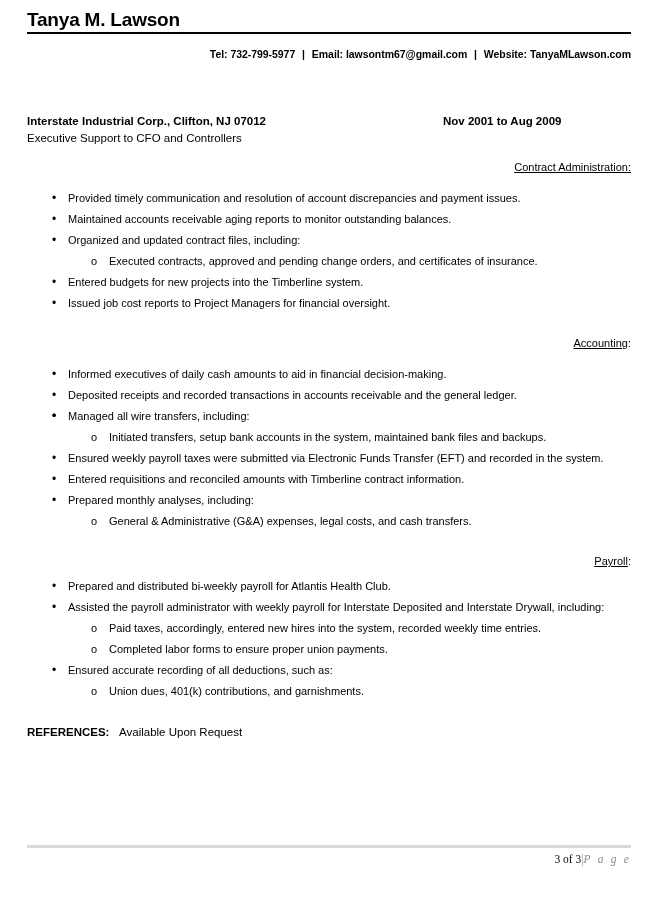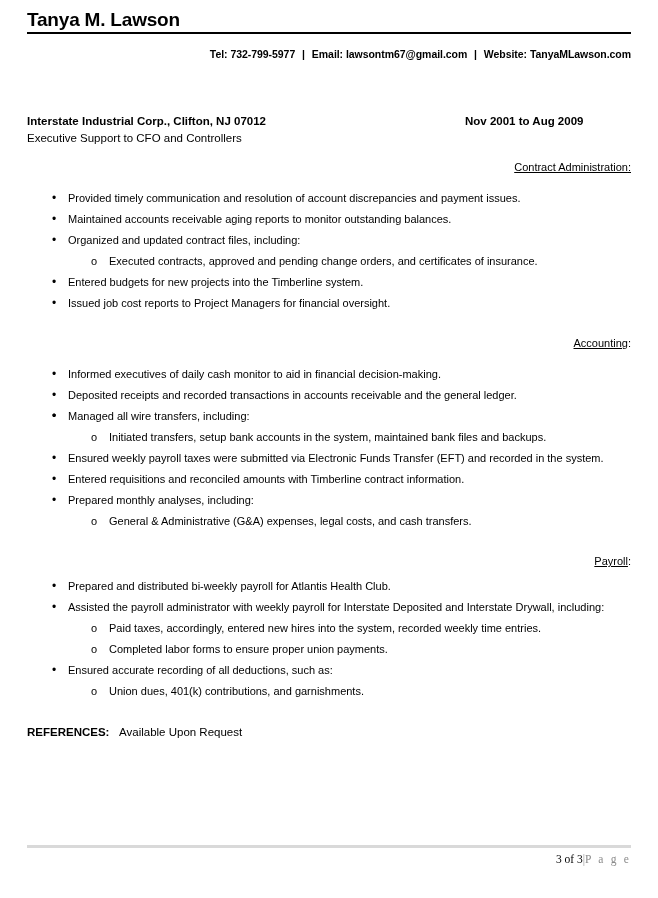--- a/index.html
+++ b/index.html
@@ -69,21 +69,21 @@
     line-height: 16px;
     height: 16px;
   }
   .job-company {
     font-size: 11.5px;
     font-weight: bold;
     white-space: nowrap;
   }
   .job-dates {
     position: absolute;
-    left: 438px;
+    left: 416px;
     top: 0;
     font-size: 11.5px;
     font-weight: bold;
     white-space: nowrap;
   }
   .job-title {
     font-size: 11.5px;
     line-height: 17px;
     padding-top: 1px;
   }
@@ -168,20 +168,21 @@
     font-size: 11.5px;
     line-height: 18px;
     padding-top: 2px;
     white-space: nowrap;
   }
   .footer-text .pagenum { color: #000000; }
   .footer-text .pipe { color: #9a9a9a; }
   .footer-text .pageword {
     color: #8a8a8a;
     letter-spacing: 2.2px;
+    font-style: italic;
   }
 </style>
 </head>
 <body>
 
 <div class="page">
 
   <div class="header">
     <div class="name">Tanya M. Lawson</div>
     <div class="header-rule"></div>
@@ -215,21 +216,21 @@
             <li class="b2"><span class="marker">o</span><span>Executed contracts, approved and pending change orders, and certificates of insurance.</span></li>
             <li class="b1"><span class="marker">•</span><span>Entered budgets for new projects into the Timberline system.</span></li>
             <li class="b1"><span class="marker">•</span><span>Issued job cost reports to Project Managers for financial oversight.</span></li>
           </ul>
           <div class="gap-lg"></div>
         </div>
         <div class="section">
           <div class="section-heading"><span class="u">Accounting</span><span>:</span></div>
           <div class="gap-md"></div>
           <ul class="lvl1">
-            <li class="b1"><span class="marker">•</span><span>Informed executives of daily cash monitor to aid in financial decision-making.</span></li>
+            <li class="b1"><span class="marker">•</span><span>Informed executives of daily cash amounts to aid in financial decision-making.</span></li>
             <li class="b1"><span class="marker">•</span><span>Deposited receipts and recorded transactions in accounts receivable and the general ledger.</span></li>
             <li class="b1"><span class="marker">•</span></li>
             <li class="b1"><span class="marker">•</span><span>Managed all wire transfers, including:</span></li>
             <li class="b2"><span class="marker">o</span><span>Initiated transfers, setup bank accounts in the system, maintained bank files and backups.</span></li>
             <li class="b1"><span class="marker">•</span><span>Ensured weekly payroll taxes were submitted via Electronic Funds Transfer (EFT) and recorded in the system.</span></li>
             <li class="b1"><span class="marker">•</span><span>Entered requisitions and reconciled amounts with Timberline contract information.</span></li>
             <li class="b1"><span class="marker">•</span><span>Prepared monthly analyses, including:</span></li>
             <li class="b2"><span class="marker">o</span><span>General &amp; Administrative (G&amp;A) expenses, legal costs, and cash transfers.</span></li>
           </ul>
           <div class="gap-lg"></div>

